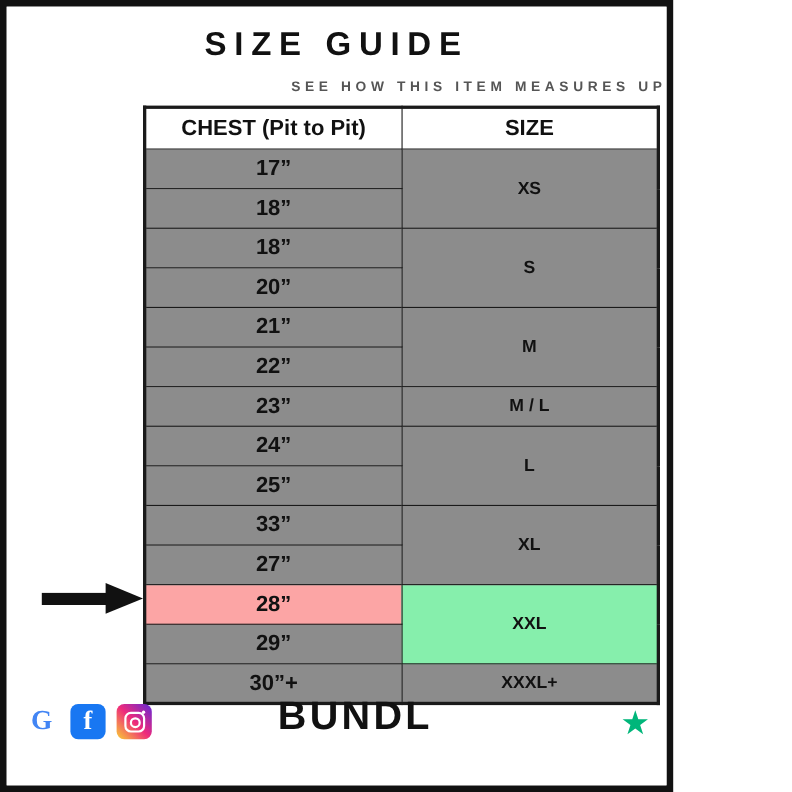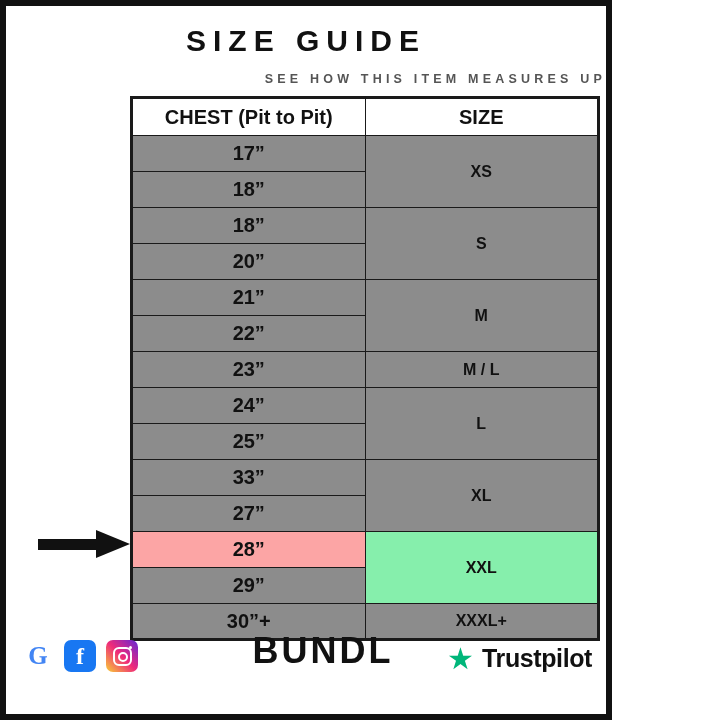--- a/index.html
+++ b/index.html
@@ -295,18 +295,17 @@
           <span class="dot"></span>
         </div>
       </div>
 
       <div class="brand">
         <div class="name">BUNDL</div>
       </div>
 
       <div class="trustpilot">
         <span class="star">★</span>
-        <span class="tp-text">Trustpilot</span>
       </div>
     </div>
 
   </div>
 </div>
 
 </body></html>

